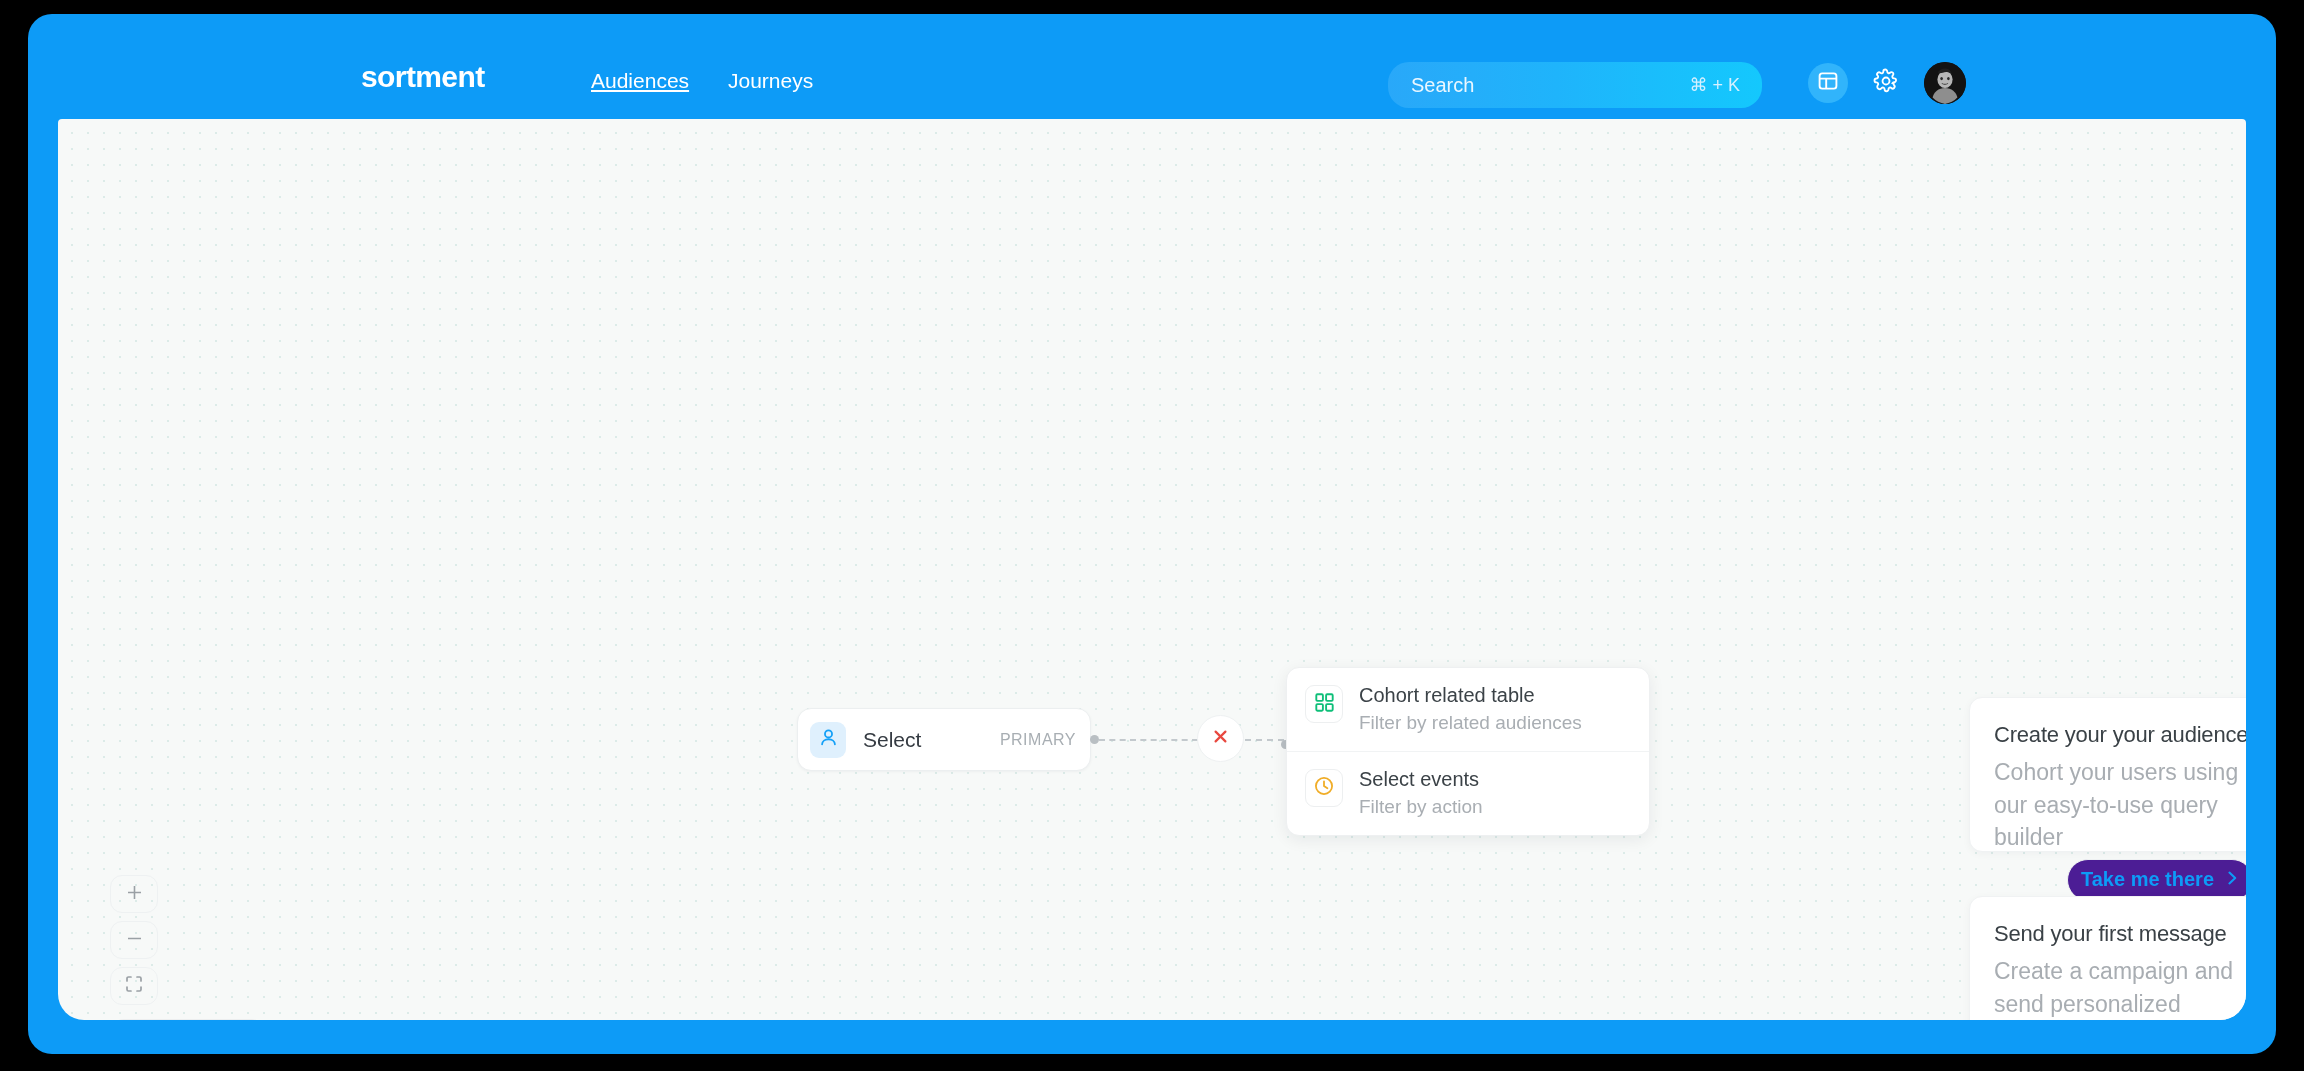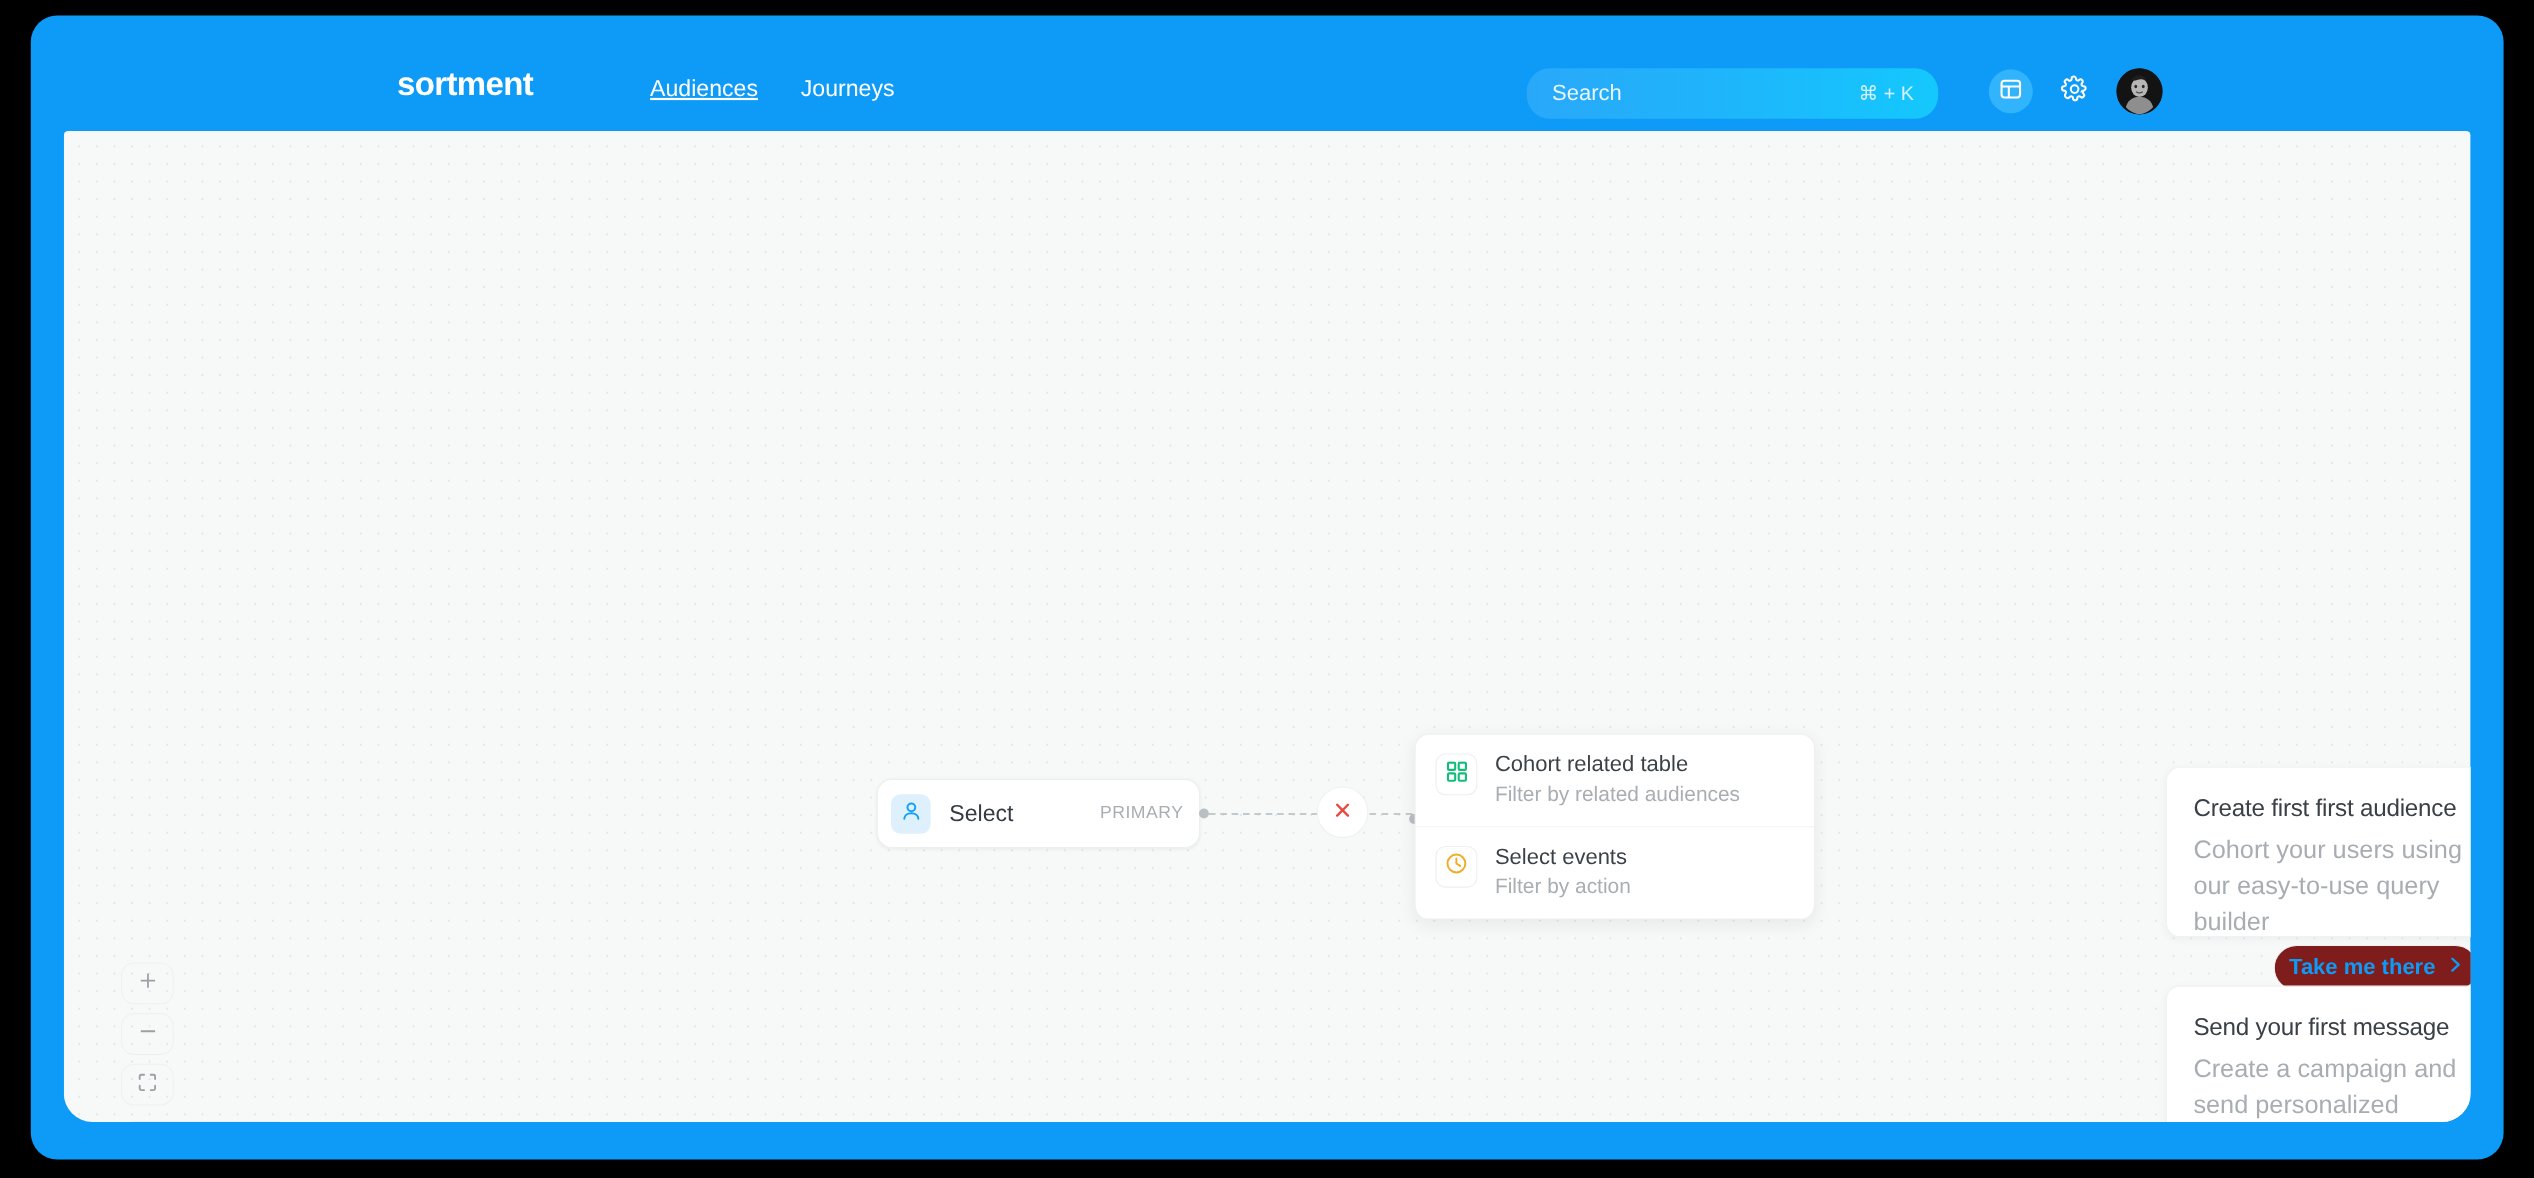--- a/index.html
+++ b/index.html
@@ -286,21 +286,21 @@
     margin-left: auto;
     width: 186px;
     height: 42px;
     border: 1px solid #eef1f2;
     border-radius: 21px;
     display: flex;
     align-items: center;
     justify-content: center;
     gap: 12px;
     cursor: pointer;
-    background: #7f1d1d;
+    background: #4c1d95;
   }
   .card-cta-label {
     font-size: 20px;
     font-weight: bold;
     color: #0d9bf7;
   }
 
   
   .ctrl-btn {
     position: absolute;
@@ -438,21 +438,21 @@
           </span>
         </div>
         <div class="menu-text">
           <div class="menu-title">Select events</div>
           <div class="menu-sub">Filter by action</div>
         </div>
       </div>
     </div>
 
     <div class="onboard-card" id="card-audience">
-      <div class="card-title">Create first first audience</div>
+      <div class="card-title">Create your your audience</div>
       <div class="card-desc">Cohort your users using our easy-to-use query builder</div>
       <div class="card-cta">
         <span class="card-cta-label">Take me there</span>
         <span>
           <svg width="13" height="16" viewBox="0 0 13 16" fill="none">
             <path d="M3.4 2.6L9.2 8l-5.8 5.4" stroke="#0d9bf7" stroke-width="2.1" stroke-linecap="round" stroke-linejoin="round"></path>
           </svg>
         </span>
       </div>
     </div>

